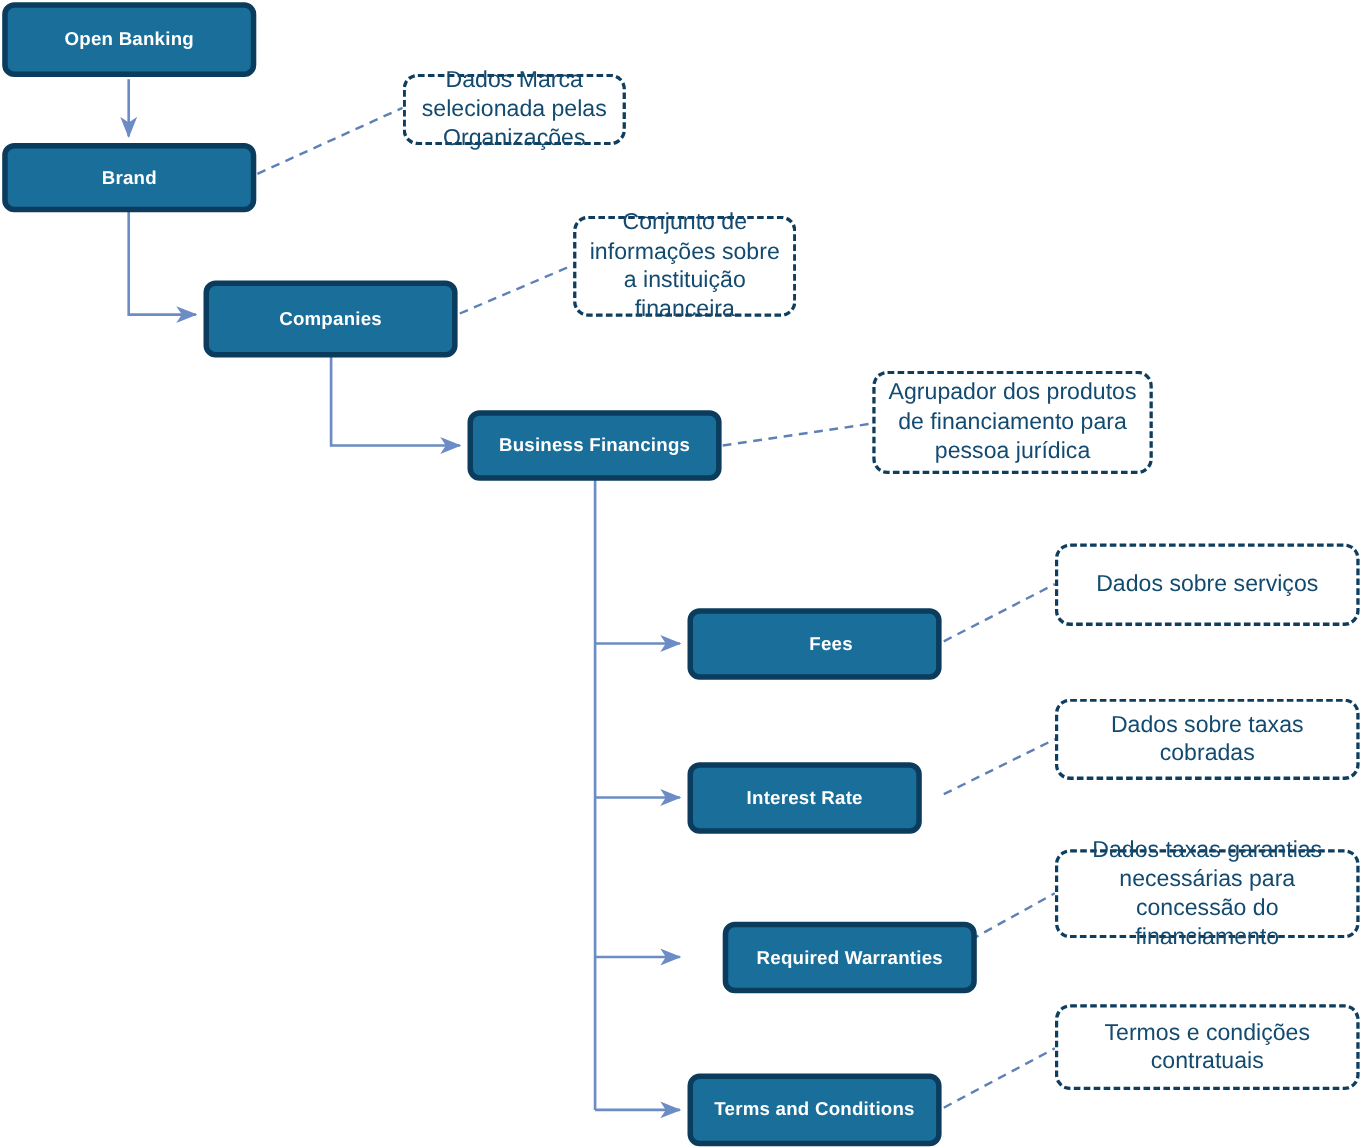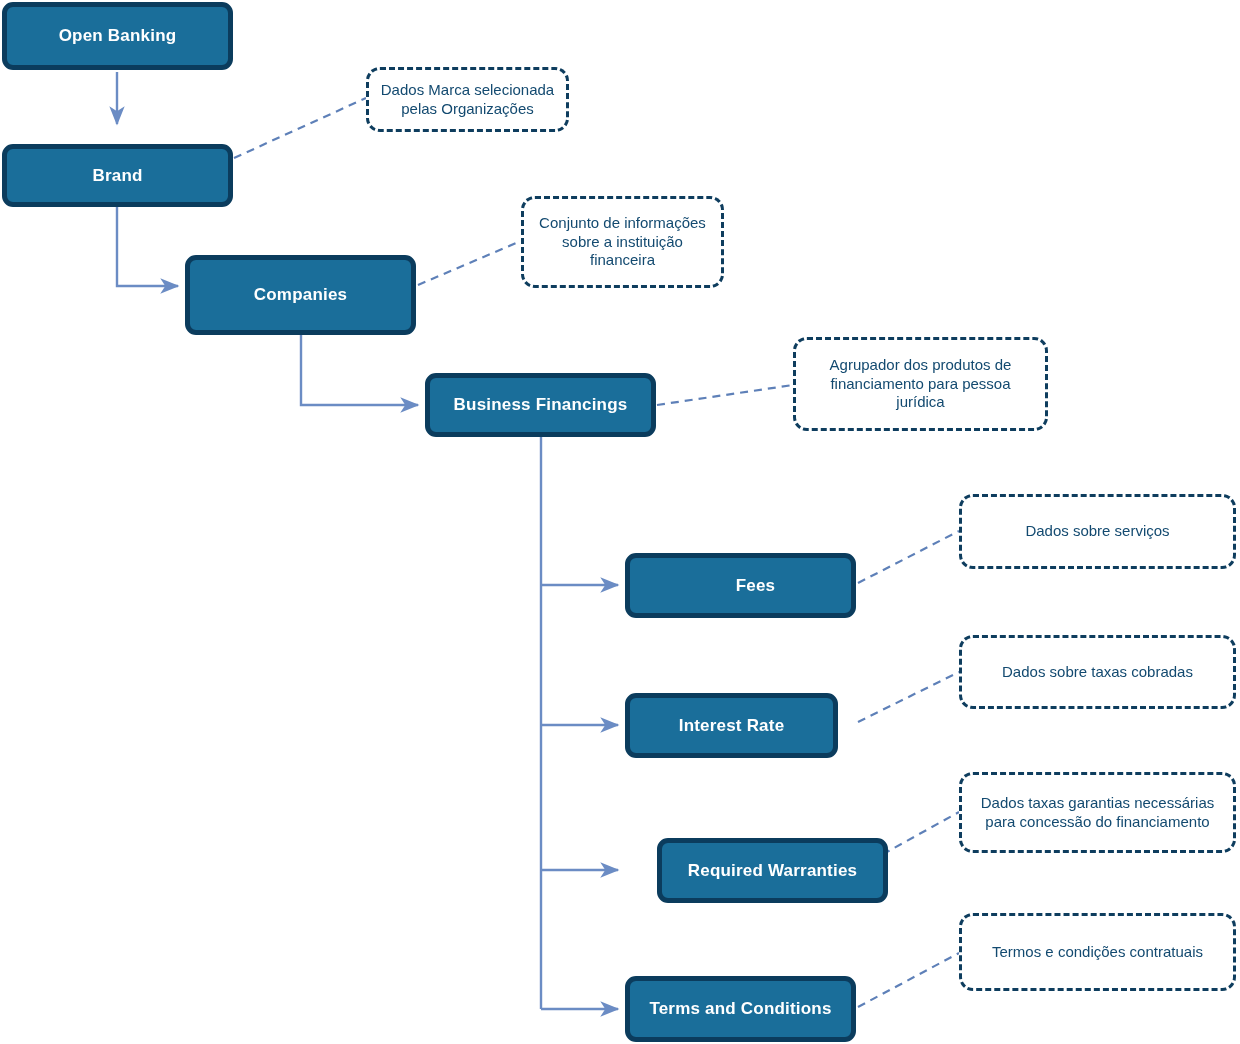--- a/index.html
+++ b/index.html
@@ -43,21 +43,21 @@
   .note {
     position: absolute;
     box-sizing: border-box;
     background: #ffffff;
     border: 3px dashed #0e3d5e;
     border-radius: 14px;
     display: flex;
     align-items: center;
     justify-content: center;
     color: #134a70;
-    font-size: 15px;
+    font-size: 21px;
     text-align: center;
     line-height: 1.26;
     padding: 4px 10px;
     z-index: 2;
   }
 </style>
 </head>
 <body>
 
 <div id="diagram-root">
@@ -97,25 +97,25 @@
       <path d="M858,722 L959,672"></path>
       <path d="M858,868 L959,812"></path>
       <path d="M858,1007 L959,953"></path>
     </g>
   </svg>
 
   <div class="node" style="left:2px; top:2px; width:231px; height:68px;">
     <span>Open Banking</span>
   </div>
 
-  <div class="node" style="left:2px; top:144px; width:231px; height:63px;">
+  <div class="node" style="left:2px; top:130px; width:231px; height:63px;">
     <span>Brand</span>
   </div>
 
-  <div class="node" style="left:185px; top:255px; width:231px; height:80px;">
+  <div class="node" style="left:185px; top:255px; width:231px; height:70px;">
     <span>Companies</span>
   </div>
 
   <div class="node" style="left:425px; top:373px; width:231px; height:64px;">
     <span>Business Financings</span>
   </div>
 
   <div class="node" style="left:625px; top:553px; width:231px; height:65px;padding-left:30px;">
     <span>Fees</span>
   </div>

